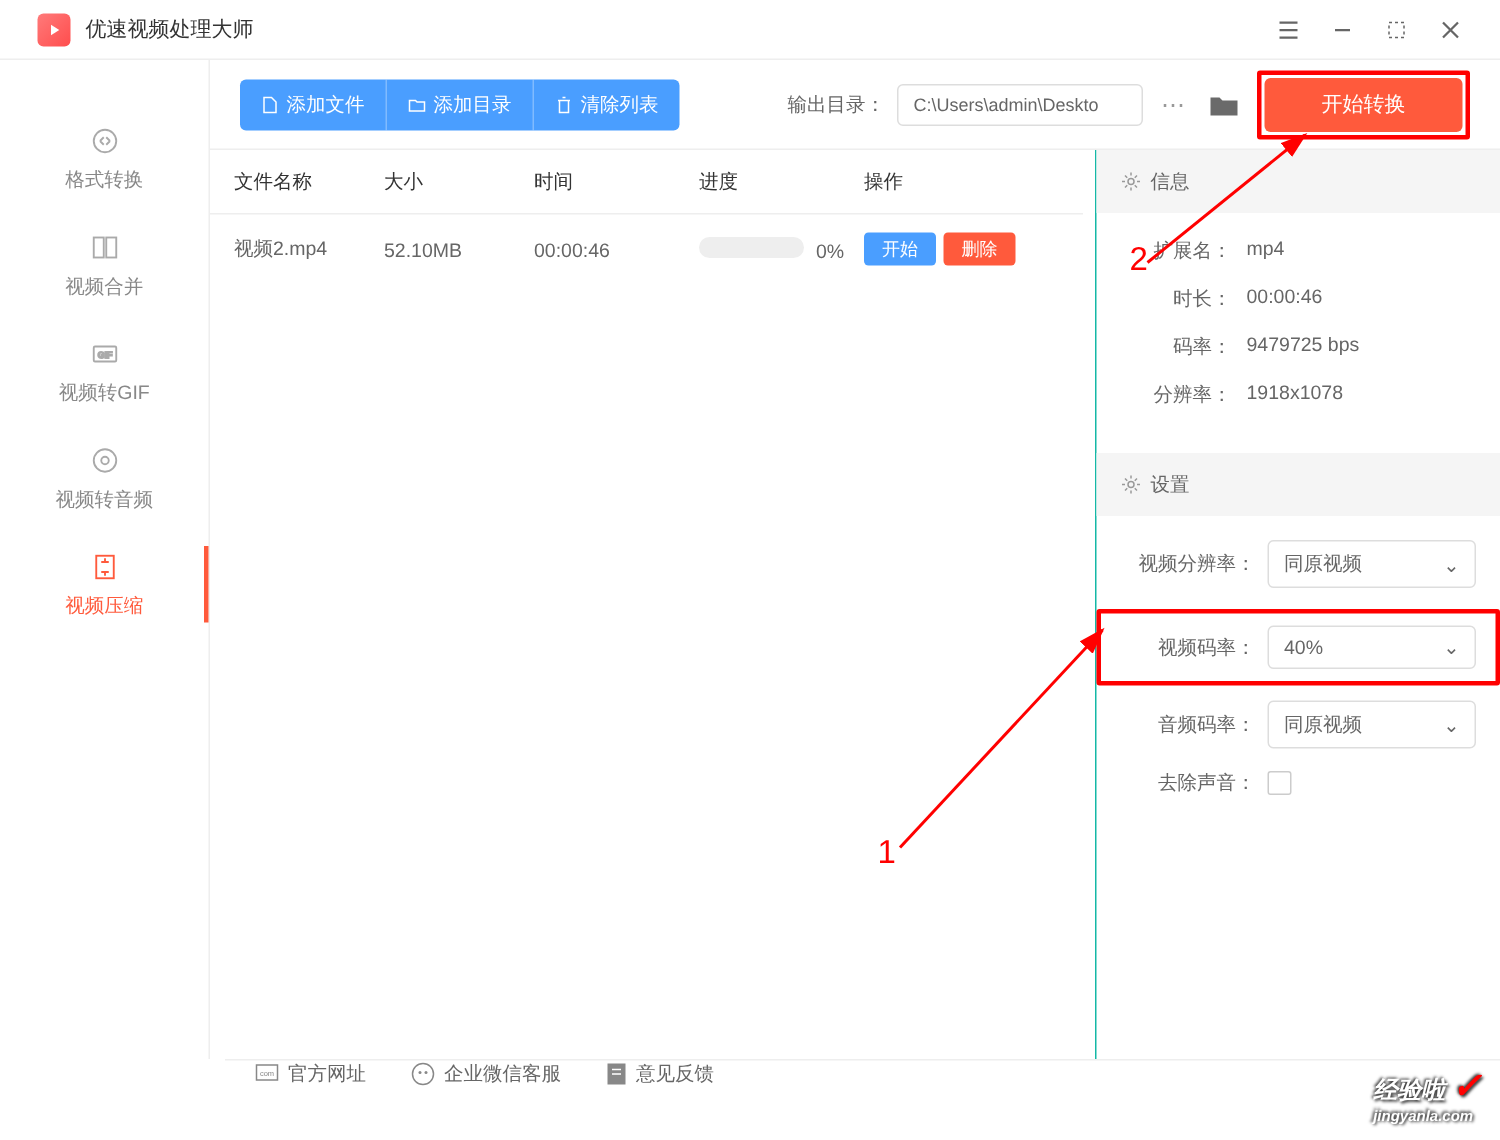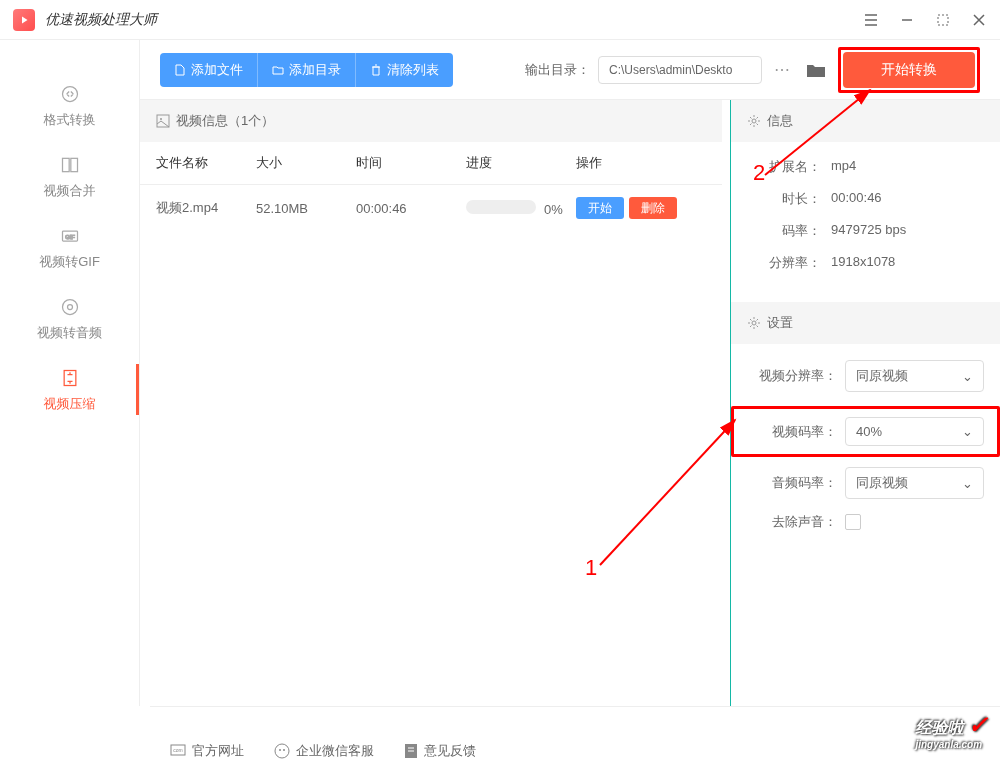--- a/index.html
+++ b/index.html
@@ -1,18 +1,18 @@
 <!DOCTYPE html>
 <html><head>
   <meta charset="utf-8">
   <style>
     * { margin: 0; padding: 0; box-sizing: border-box; font-family: "Microsoft YaHei", sans-serif; }
     body { width: 1000px; height: 760px; background: #fff; position: relative; overflow: hidden; }
     
-    .titlebar { height: 40px; display: flex; align-items: center; padding: 0 13px; border-bottom: 1px solid #eee; font-style: italic; }
+    .titlebar { height: 40px; display: flex; align-items: center; padding: 0 25px; border-bottom: 1px solid #eee; }
     .app-logo { width: 22px; height: 22px; background: linear-gradient(135deg, #ff7a7a, #ff4d4d); border-radius: 4px; display: flex; align-items: center; justify-content: center; margin-right: 10px; }
     .app-logo svg { width: 12px; height: 12px; fill: #fff; }
     .app-title { font-size: 14px; color: #333; }
     .titlebar-right { margin-left: auto; display: flex; align-items: center; gap: 20px; }
     .tb-btn { width: 16px; height: 16px; display: flex; align-items: center; justify-content: center; cursor: pointer; color: #666; }
     
     .main { display: flex; height: 666px; }
     .sidebar { width: 140px; border-right: 1px solid #eee; padding-top: 30px; }
     .side-item { display: flex; flex-direction: column; align-items: center; padding: 12px 0; cursor: pointer; color: #888; font-size: 13px; position: relative; }
     .side-item.active { color: #ff5a3c; }
@@ -50,21 +50,21 @@
     .right-panel { width: 270px; border-left: 1px solid #14b8a6; margin-left: 8px; }
     .info-list { padding: 16px 20px; font-size: 13px; color: #666; }
     .info-row { display: flex; margin-bottom: 14px; }
     .info-label { width: 70px; text-align: right; margin-right: 10px; }
     .settings-row { display: flex; align-items: center; margin-bottom: 14px; padding: 0 16px; }
     .settings-label { width: 90px; text-align: right; font-size: 13px; color: #666; margin-right: 8px; }
     .select-box { flex: 1; border: 1px solid #ddd; border-radius: 4px; padding: 6px 10px; font-size: 13px; color: #666; display: flex; justify-content: space-between; align-items: center; cursor: pointer; }
     .checkbox { width: 16px; height: 16px; border: 1px solid #ccc; border-radius: 2px; }
     .settings-row.hl { border: 3px solid #ff0000; padding: 8px 13px; margin: 0 0 10px 0; border-radius: 2px; }
     
-    .footer { height: 54px; border-top: 1px solid #eee; display: flex; align-items: flex-end; padding: 0 20px; gap: 30px; margin-left: 150px; }
+    .footer { height: 54px; border-top: 1px solid #eee; display: flex; align-items: flex-start; padding: 0 20px; gap: 30px; margin-left: 150px; }
     .footer-item { display: flex; align-items: center; gap: 6px; font-size: 13px; color: #666; cursor: pointer; }
     
     .annotation { position: absolute; color: #ff0000; font-size: 22px; font-weight: normal; pointer-events: none; }
     .arrow-line { position: absolute; pointer-events: none; }
     .watermark { position: absolute; bottom: 10px; right: 12px; font-size: 16px; font-weight: bold; font-style: italic; color: #fff; text-shadow: 1px 1px 2px #333, -1px -1px 2px #333; }
     .watermark-check { color: #ff0000; font-size: 24px; }
   </style>
 </head>
 <body>
 
@@ -181,28 +181,20 @@
             </svg>
         </div>
         <div class="highlight-red">
           <div class="btn-orange" style="margin-left:0">开始转换</div>
         </div>
       </div>
     </div>
 
     <div class="content-body">
       <div class="table-area">
-        <div class="panel-header">
-          <svg width="14" height="14" viewBox="0 0 14 14">
-              <rect x="1" y="1" width="12" height="12" fill="none" stroke="#999"></rect>
-              <circle cx="5" cy="5" r="1" fill="#999"></circle>
-              <path d="M1 10l4-3 8 6" fill="none" stroke="#999"></path>
-            </svg>
-          <span>视频信息（1个）</span>
-        </div>
         <div class="table-head">
           <div class="col-name">文件名称</div>
           <div class="col-size">大小</div>
           <div class="col-time">时间</div>
           <div class="col-progress">进度</div>
           <div class="col-action">操作</div>
         </div>
         <div class="table-row">
           <div class="col-name">视频2.mp4</div>
           <div class="col-size">52.10MB</div>

